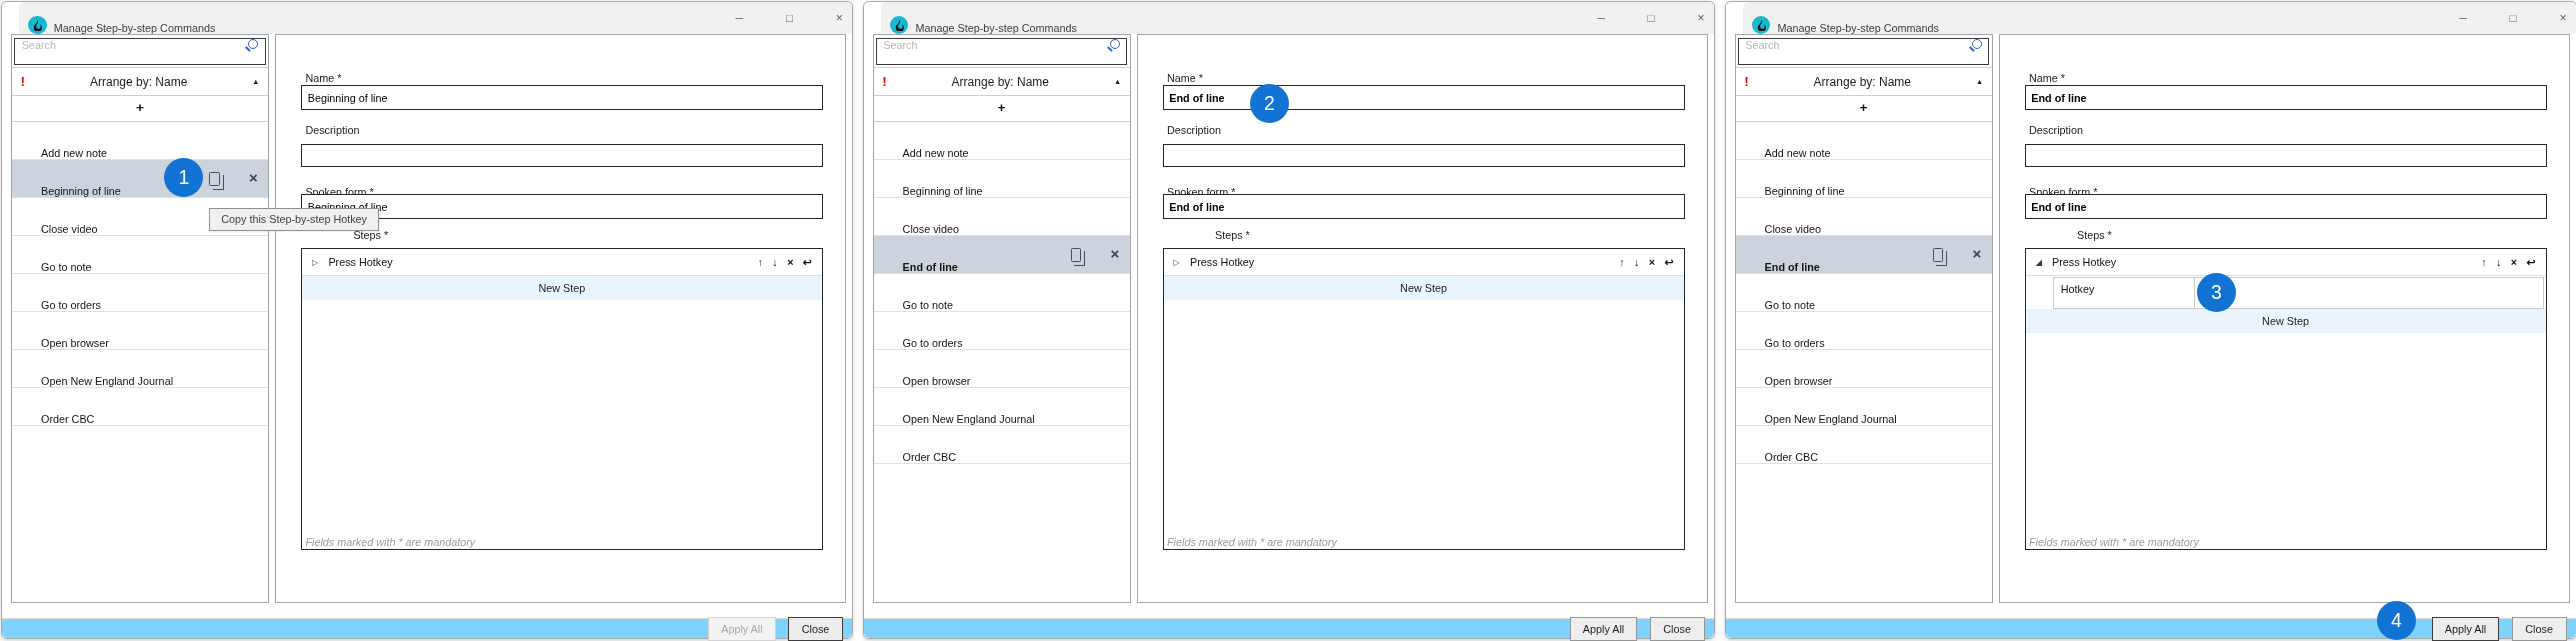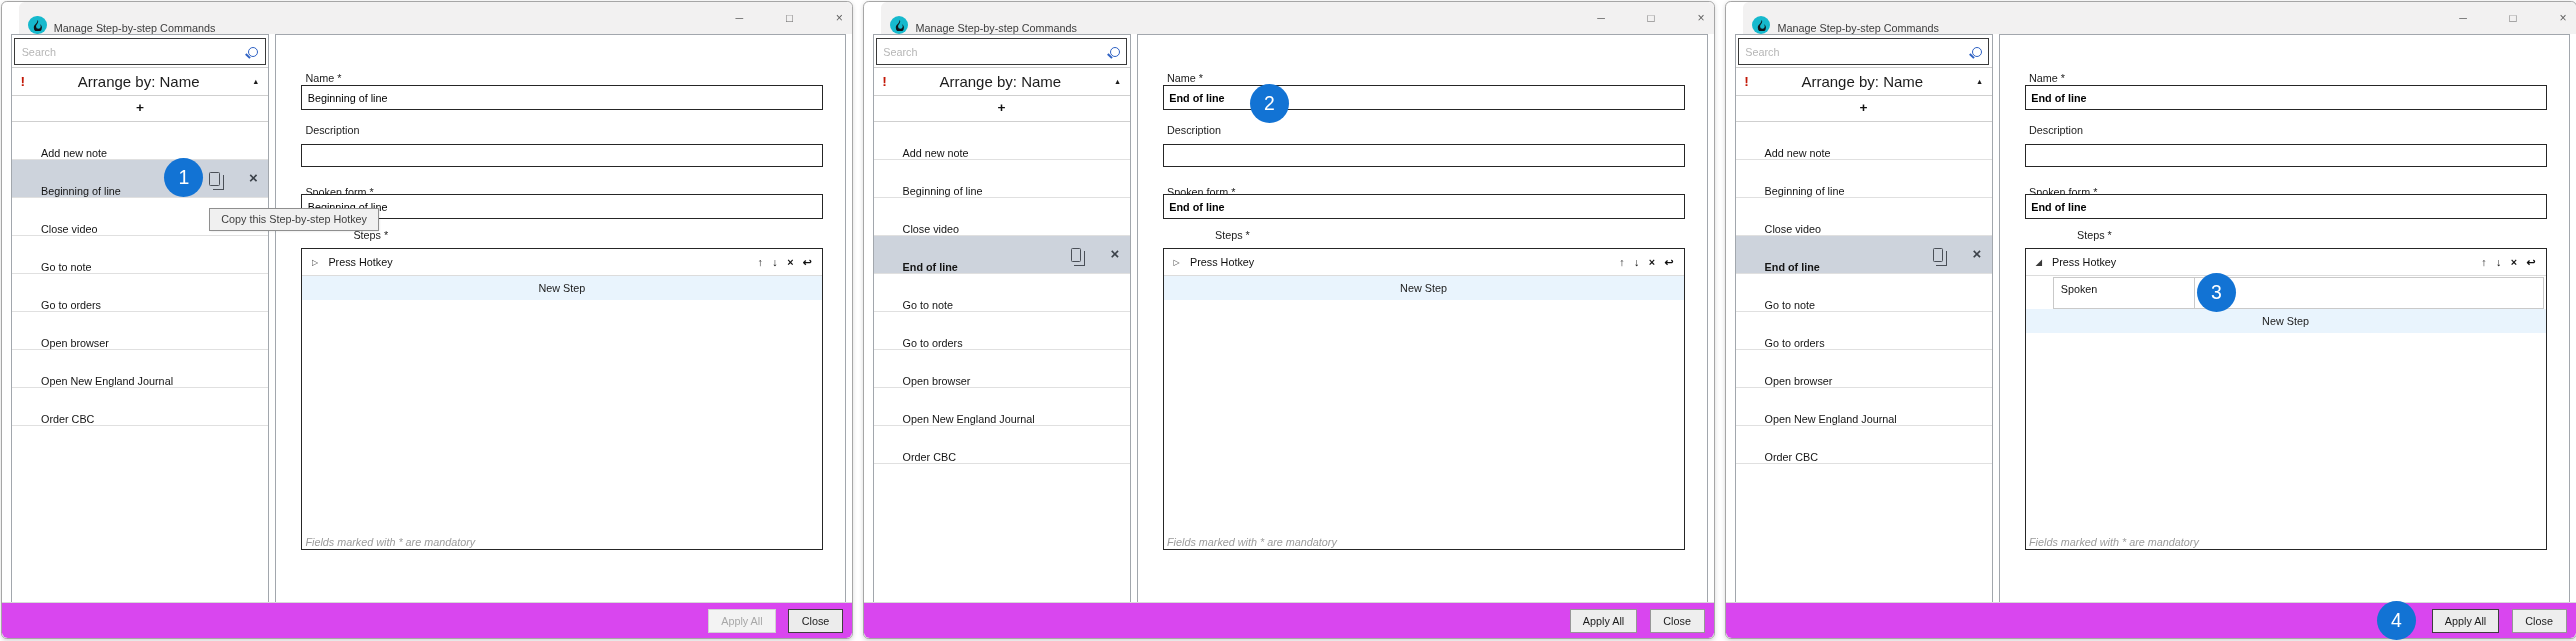--- a/index.html
+++ b/index.html
@@ -13,30 +13,30 @@
   .app-icon { width:18.7px; height:18.7px; border-radius:50%; background:#16b9cd; margin-right:7.2px;
               display:flex; align-items:center; justify-content:center; flex:0 0 auto; }
   .title { font-size:10.8px; color:#3d3d3d; }
   .wc { position:absolute; top:0; height:32px; width:32px; text-align:center; line-height:32px;
         color:#5f5f5f; font-size:10.8px; }
   .wc.min { left:704px; } .wc.max { left:754px; font-size:11.5px; } .wc.cls { left:804px; font-size:12.2px; }
 
   .sidebar { position:absolute; left:8.6px; top:32px; width:258px; height:569px;
              border:0.7px solid #a2a7ad; background:#fff; }
   .searchwrap { margin:2.9px 2.2px 2.2px; height:27px; border:1.4px solid #3a3a3a; display:flex;
-                align-items:center; padding:0 6.5px; gap:4.3px; background:#fff; }
+                align-items:flex-start; padding:0 6.5px; gap:4.3px; background:#fff; }
   .searchwrap input { flex:1; border:0; outline:0; font-size:10.8px; color:#222; font-family:inherit; background:transparent; }
   .searchwrap input::placeholder { color:#b6b6b6; }
   .mag { position:relative; width:10px; height:10px; border:1.4px solid #2f62c4; border-radius:50%; flex:0 0 auto; }
   .mag::after { content:""; position:absolute; width:5.8px; height:1.8px; background:#2f62c4;
                 left:-4.3px; bottom:-1.4px; transform:rotate(45deg); }
   .arrange { height:29px; border-top:0.7px solid #cfcfcf; border-bottom:0.7px solid #cfcfcf;
              display:flex; align-items:center; padding:0 8.6px; }
   .excl { color:#c21807; font-weight:700; font-size:13.7px; }
-  .arrange-label { flex:1; text-align:center; font-size:15px; color:#1c1c1c; }
+  .arrange-label { flex:1; text-align:center; font-size:12px; color:#1c1c1c; }
   .caret { font-size:7.2px; color:#1c1c1c; }
   .addrow { height:26px; border-bottom:0.7px solid #cfcfcf; text-align:center; font-size:13.7px;
             font-weight:700; line-height:24px; color:#111; }
   .row { height:38px; border-bottom:0.7px solid #e0e0e0; display:flex; align-items:flex-end;
          padding-left:29px; font-size:10.8px; color:#141414; position:relative; }
   .row.sel { background:#cdd3dc; }
   .row.bold .row-label { font-weight:700; }
   .copy-icon { position:absolute; left:197px; top:11.5px; width:10.8px; height:13.7px;
                border:1.4px solid #4a4f57; border-radius:1.4px; }
   .copy-icon::after { content:""; position:absolute; right:-5px; top:2.2px; width:10px; height:13.7px;
@@ -69,21 +69,21 @@
   .hk-cell2 { flex:1; display:flex; align-items:center; }
   .pencil { display:inline-block; width:11.5px; height:11.5px; position:relative; transform:rotate(45deg);
             margin-left:83px; }
   .pencil::before { content:""; position:absolute; left:3.6px; top:-2.2px; width:3.6px; height:9.4px;
                     border:1.4px solid #222; }
   .pencil::after { content:""; position:absolute; left:3.6px; bottom:-4.3px; border-left:3.2px solid transparent;
                    border-right:3.2px solid transparent; border-top:5px solid #222; }
   .hk-value { margin-left:91px; font-size:10.8px; color:#141414; }
   .note { position:absolute; left:29px; top:501px; font-style:italic; color:#9b9b9b; font-size:10.8px; }
 
-  .btnbar { position:absolute; left:0; right:0; bottom:0; height:36px; background:#d946ef;
+  .btnbar { position:absolute; left:0; right:0; bottom:0; height:20px; background:#7dd3fc;
             border-top:0.7px solid #d9d9d9; border-radius:0 0 5.8px 5.8px; display:flex; align-items:center;
             justify-content:flex-end; gap:12.2px; padding-right:9.4px; }
   .btn { height:24.5px; min-width:55px; padding:0 12.2px; font-size:10.8px; color:#1c1c1c; background:#eeeeee;
          border:0.7px solid #969696; font-family:inherit; }
   .btn.focused { border:1.4px solid #3e3e3e; background:#ececec; }
   .btn.disabled { color:#a8a8a8; border-color:#d2d2d2; background:#f3f3f3; }
 
   .ann { position:absolute; width:39px; height:39px; border-radius:50%; background:#1273d4; color:#fff;
          font-size:19.4px; display:flex; align-items:center; justify-content:center; z-index:40; }
   .tooltip { position:absolute; left:207px; top:206px; height:23px; line-height:21.6px; padding:0 10.8px;
@@ -333,21 +333,21 @@
         <span class="expander open">◢</span>
         <span class="steps-title">Press Hotkey</span>
         <span class="steps-tools">
           <span class="tool">↑</span>
           <span class="tool">↓</span>
           <span class="tool">×</span>
           <span class="tool">↩</span>
         </span>
       </div>
       <div class="hk-row">
-        <div class="hk-cell1">Spoken</div>
+        <div class="hk-cell1">Hotkey</div>
       </div>
       <div class="newstep">New Step</div>
     </div>
     <div class="note">Fields marked with * are mandatory</div>
   </div>
 
   <div class="btnbar">
     <button class="btn focused">Apply All</button>
     <button class="btn">Close</button>
   </div>

